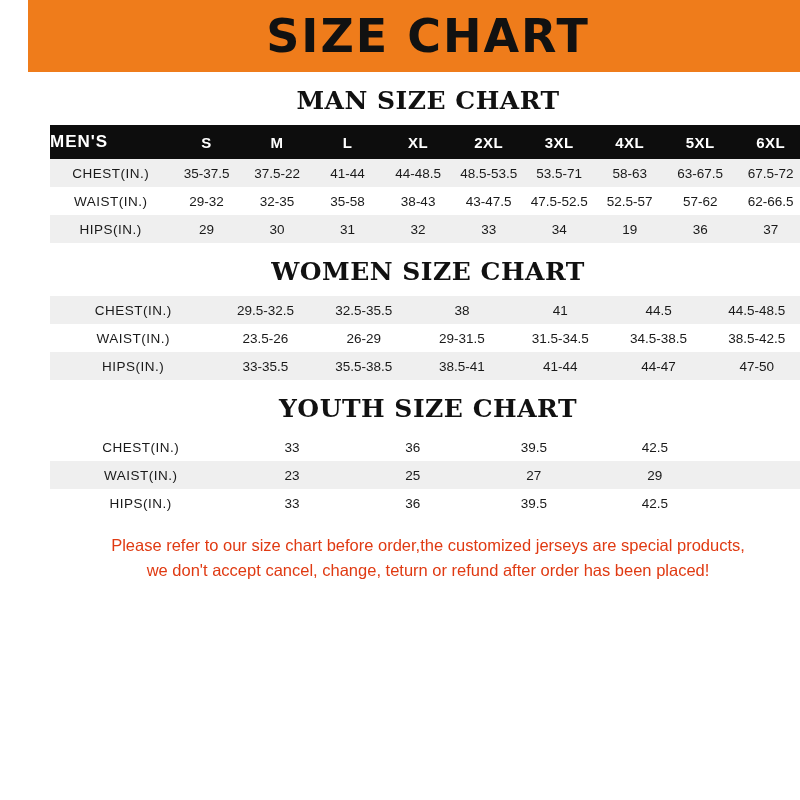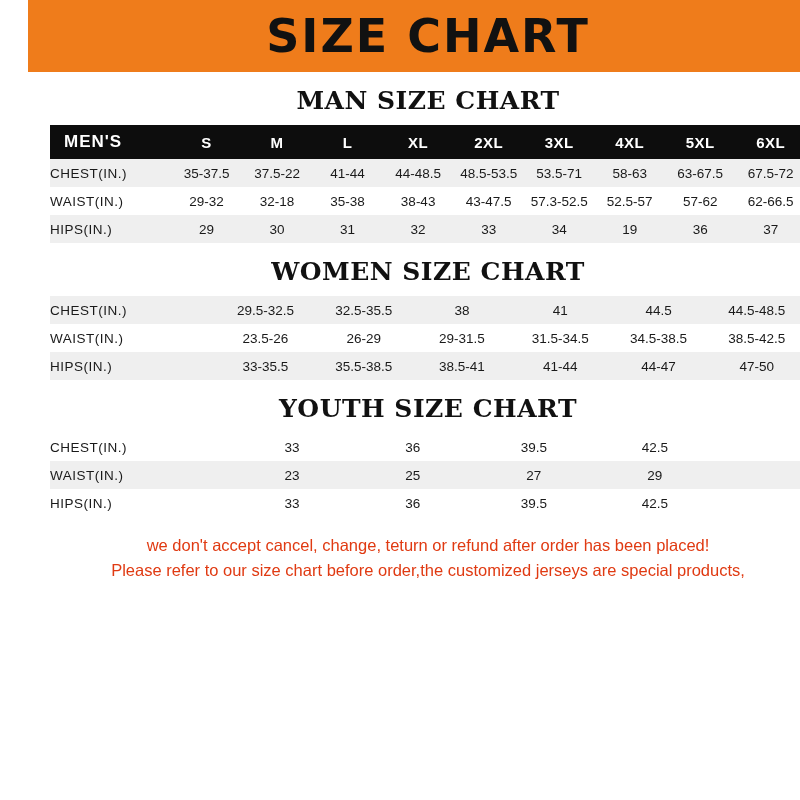--- a/index.html
+++ b/index.html
@@ -70,34 +70,33 @@
     height: 34px;
     font-size: 15px;
     font-weight: bold;
     font-family: "Liberation Sans", sans-serif;
     text-align: center;
     letter-spacing: 0.5px;
     color: #ffffff;
   }
   tr.head-row th.first-col {
     text-align: left;
-    padding-left: 14px;
     font-size: 17px;
     letter-spacing: 1px;
   }
   tr.data-row td {
     height: 28px;
     font-size: 13.5px;
     text-align: center;
     color: #1a1a1a;
   }
   tr.data-row td.first-col {
     font-size: 13.5px;
     letter-spacing: 0.5px;
-    text-align: left;
+    text-align: center;
   }
   tr.row-light td { background: #efefef; }
   tr.row-white td { background: #ffffff; text-align: center; }
 
   
   .footer-note {
     margin-top: 16px;
     padding: 0 10px 6px 10px;
     text-align: center;
     color: #e03a12;
@@ -156,25 +155,25 @@
         <td>44-48.5</td>
         <td>48.5-53.5</td>
         <td>53.5-71</td>
         <td>58-63</td>
         <td>63-67.5</td>
         <td>67.5-72</td>
       </tr>
       <tr class="data-row row-white">
         <td class="first-col">WAIST(IN.)</td>
         <td>29-32</td>
-        <td>32-18</td>
-        <td>35-38</td>
+        <td>32-35</td>
+        <td>35-58</td>
         <td>38-43</td>
         <td>43-47.5</td>
-        <td>57.3-52.5</td>
+        <td>47.5-52.5</td>
         <td>52.5-57</td>
         <td>57-62</td>
         <td>62-66.5</td>
       </tr>
       <tr class="data-row row-light">
         <td class="first-col">HIPS(IN.)</td>
         <td>29</td>
         <td>30</td>
         <td>31</td>
         <td>32</td>
@@ -261,18 +260,18 @@
         <td>33</td>
         <td>36</td>
         <td>39.5</td>
         <td>42.5</td>
         <td></td>
       </tr>
     </tbody>
       </table>
 
     <div class="footer-note">
+      <span class="line">Please refer to our size chart before order,the customized jerseys are special products,</span>
       <span class="line">we don't accept cancel, change, teturn or refund after order has been placed!</span>
-      <span class="line">Please refer to our size chart before order,the customized jerseys are special products,</span>
     </div>
 
   </div>
 </div>
 
 </body></html>

